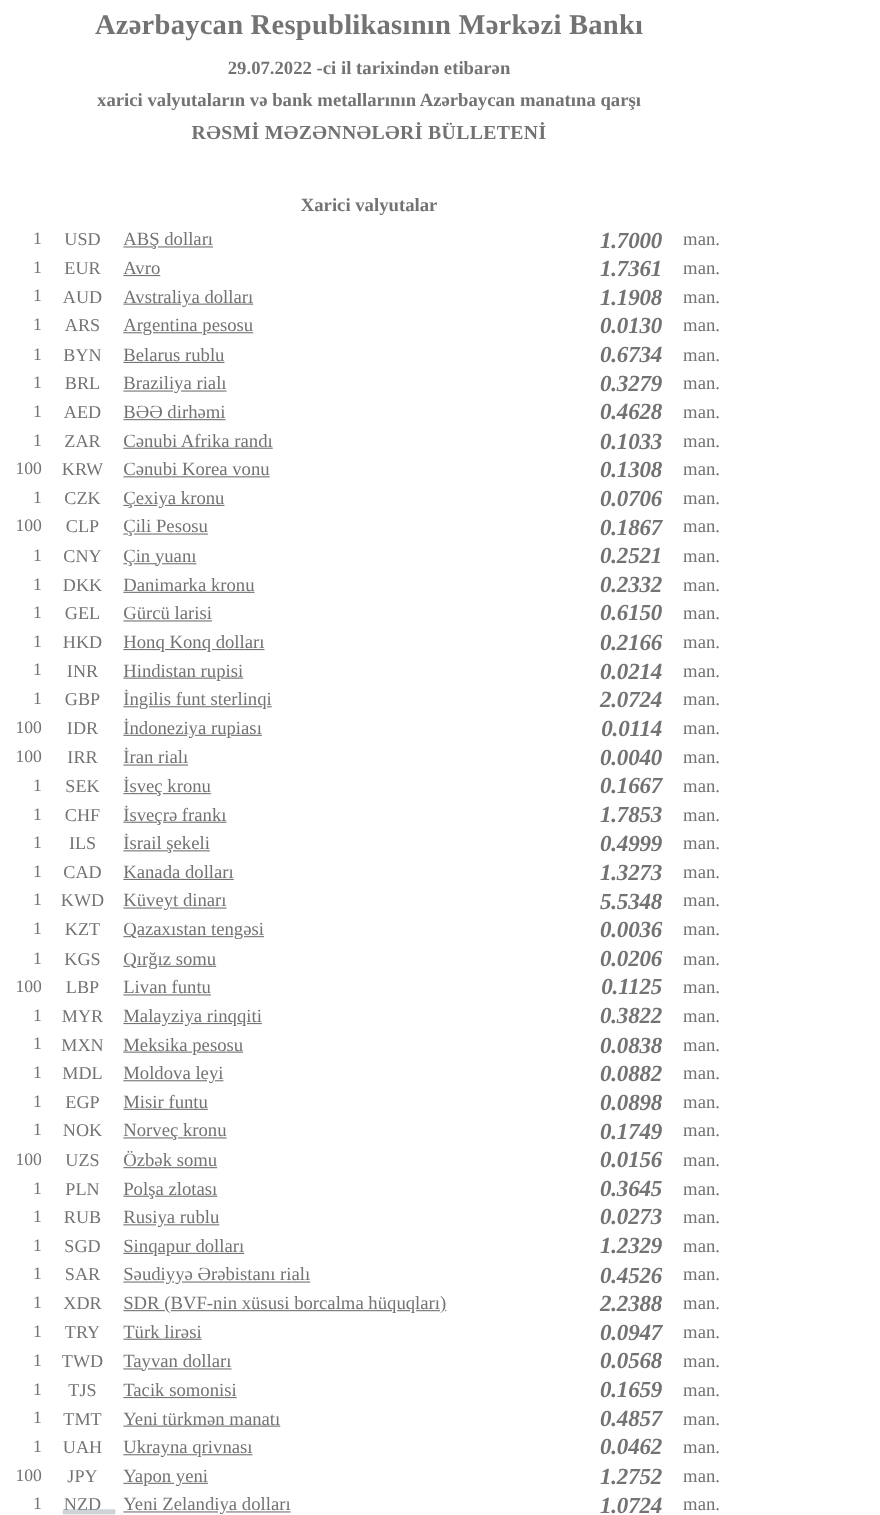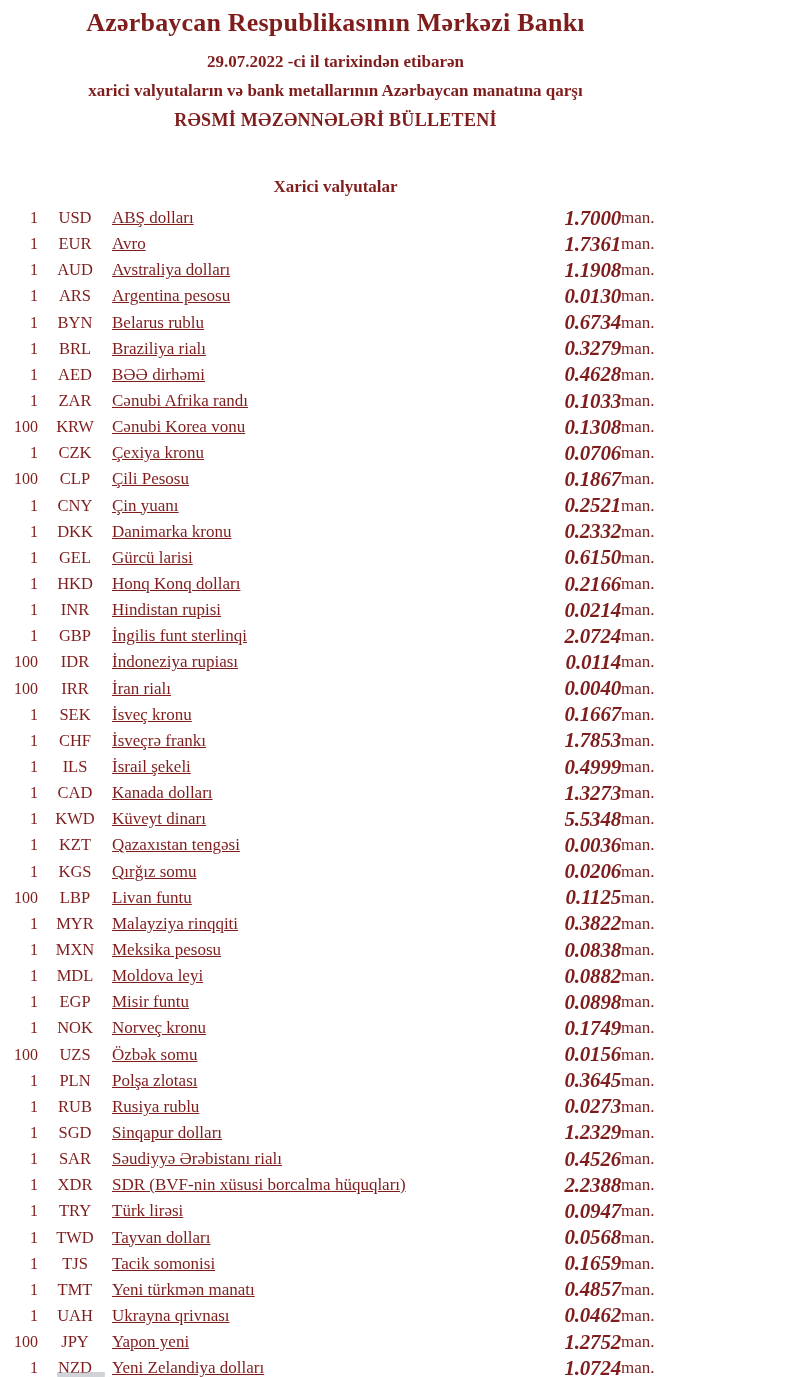--- a/index.html
+++ b/index.html
@@ -5,21 +5,21 @@
   html, body {
     margin: 0;
     padding: 0;
     background: #ffffff;
   }
   .page {
     position: relative;
     width: 671px;
     height: 1377px;
     background: #ffffff;
-    color: #7f1d1d;
+    color: #737373;
     font-family: "Liberation Serif", "DejaVu Serif", serif;
     overflow: hidden;
   }
   .doc-header { text-align: center; padding-top: 7px; }
   .doc-title {
     font-size: 26px;
     font-weight: bold;
     line-height: 32px;
     letter-spacing: 0.2px;
   }
@@ -77,20 +77,21 @@
   .rate {
     flex: 0 0 88px;
     text-align: right;
     font-weight: bold;
     font-style: italic;
     font-size: 21px;
     letter-spacing: -0.2px;
   }
   .unit {
     flex: 0 0 50px;
+    margin-left: 19px;
     text-align: left;
     font-size: 17px;
   }
   .cutoff-artifact {
     position: absolute;
     left: 57px;
     top: 1372px;
     width: 48px;
     height: 5px;
     background: #9aa0a6;

